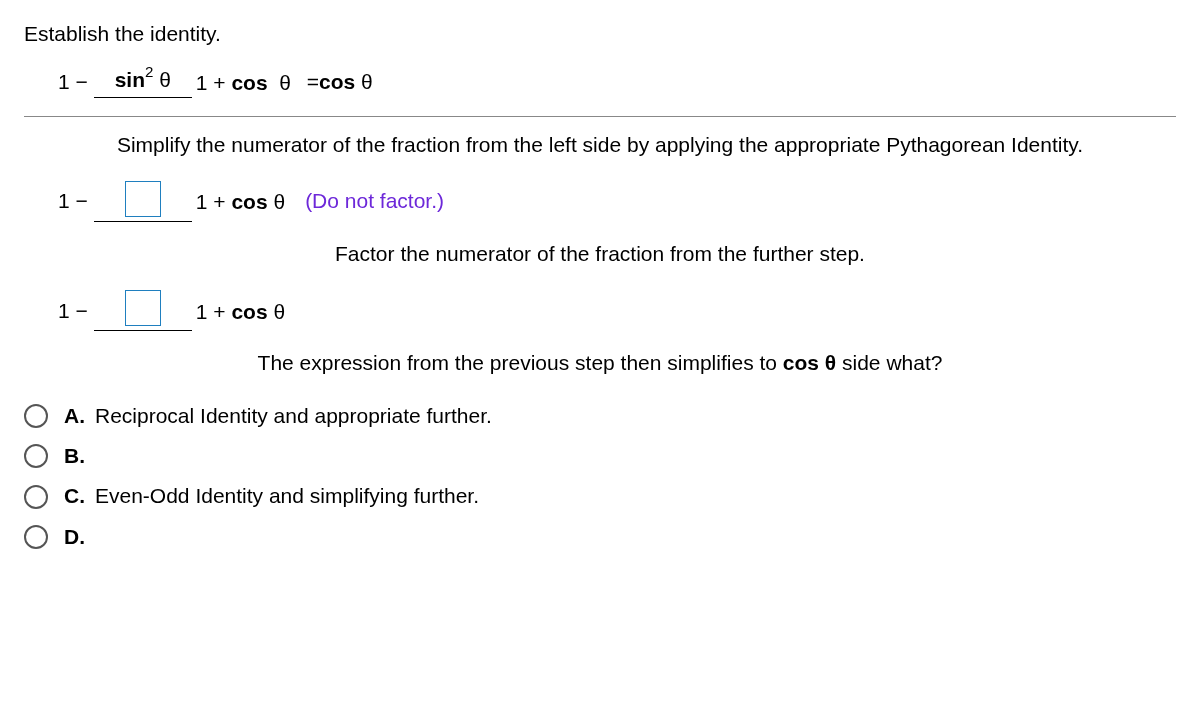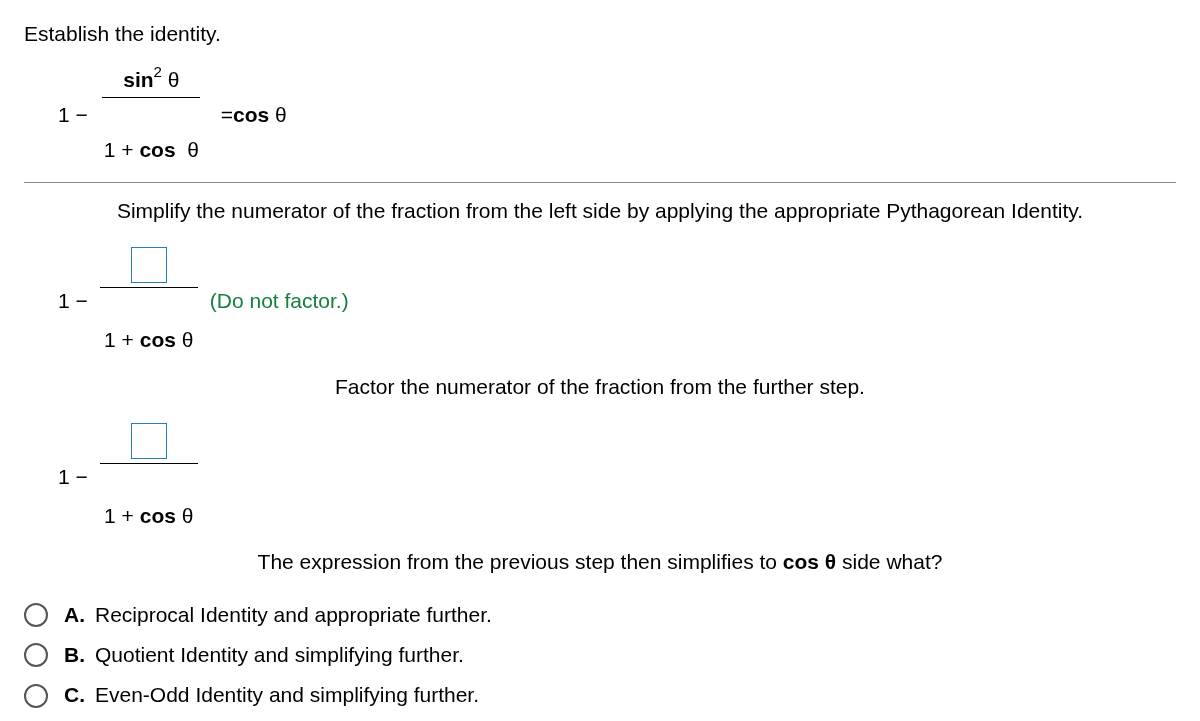--- a/index.html
+++ b/index.html
@@ -12,25 +12,24 @@
   }
   .prompt { margin-bottom: 18px; }
   .equation-row {
     display: flex;
     align-items: center;
     margin-left: 34px;
     margin-bottom: 18px;
   }
   .fraction {
     display: inline-flex;
-    flex-direction: column;
+    flex-direction: row;
     align-items: center;
     vertical-align: middle;
-    margin: 0 12px;
-    gap: 36px;
+    margin: 0 6px;
   }
   .fraction .num {
     padding: 0 4px 2px 4px;
     border-bottom: 1.5px solid #000;
     text-align: center;
     min-width: 90px;
   }
   .fraction .den {
     padding: 2px 4px 0 4px;
     text-align: center;
@@ -50,21 +49,21 @@
   }
   .step-text { margin: 10px 0 22px 0; text-align: center; }
   .input-box {
     display: inline-block;
     width: 34px;
     height: 34px;
     border: 1.5px solid #1f7fbf;
     background: #fff;
     vertical-align: middle;
   }
-  .hint { color: #15803d; }
+  .hint { color: #6d28d9; margin-left: 10px; }
   .options { margin-top: 24px; }
   .option-row {
     display: flex;
     align-items: center;
     margin-bottom: 12px;
   }
   .radio {
     width: 20px;
     height: 20px;
     border: 2px solid #555;
@@ -137,21 +136,20 @@
 
 <div class="options">
   <div class="option-row">
     <span class="radio"></span>
     <span class="option-letter">A.</span>
     <span>Reciprocal Identity and appropriate further.</span>
   </div>
   <div class="option-row">
     <span class="radio"></span>
     <span class="option-letter">B.</span>
-    <span>Quotient Identity and simplifying further.</span>
   </div>
   <div class="option-row">
     <span class="radio"></span>
     <span class="option-letter">C.</span>
     <span>Even-Odd Identity and simplifying further.</span>
   </div>
   <div class="option-row">
     <span class="radio"></span>
     <span class="option-letter">D.</span>
   </div>

